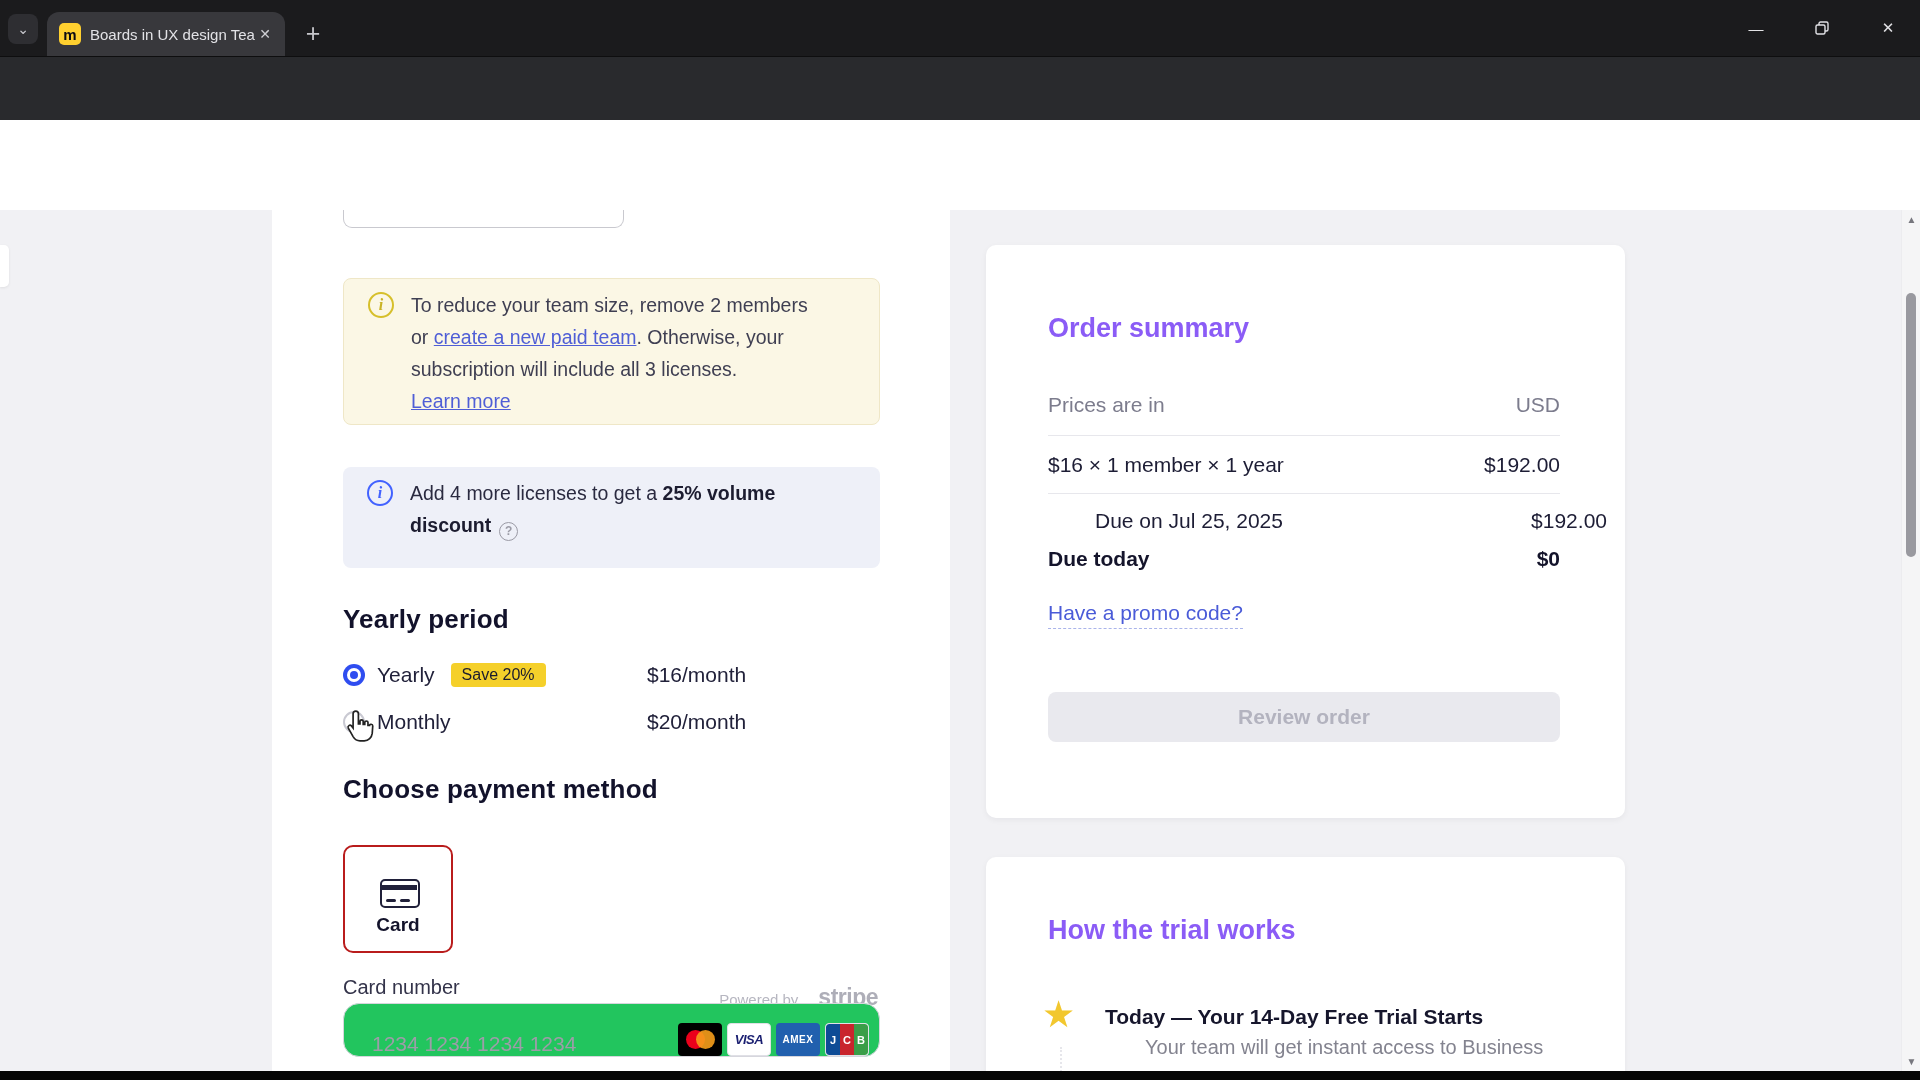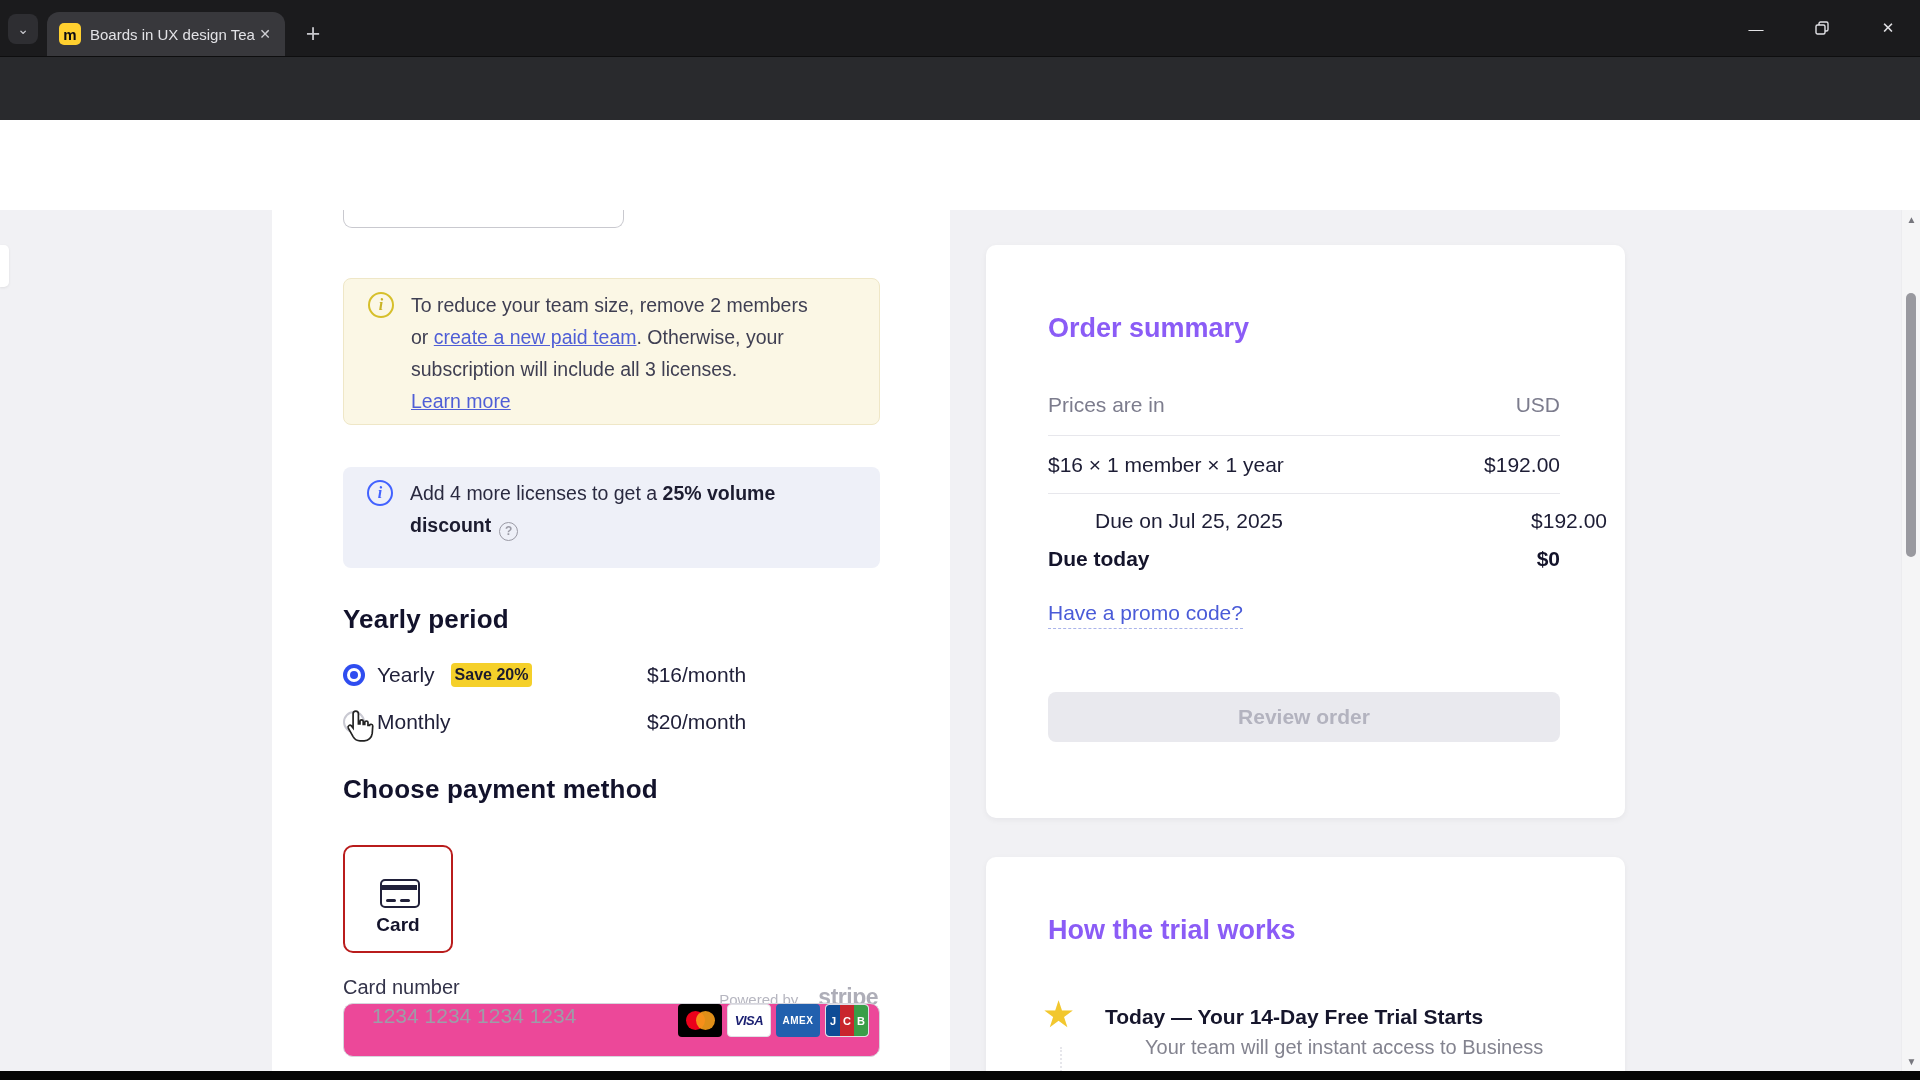--- a/index.html
+++ b/index.html
@@ -54,35 +54,35 @@
 
   .opt-row { left:343px; width:537px; height:26px; display:flex; align-items:center; }
   .opt-yearly { top:662px; }
   .opt-monthly { top:709px; }
   .radio { width:22px; height:22px; border-radius:50%; flex:0 0 auto; position:relative; }
   .radio.on { background:#2f4df0; }
   .radio.on::before { content:""; position:absolute; left:4px; top:4px; width:14px; height:14px; background:#fff; border-radius:50%; }
   .radio.on::after { content:""; position:absolute; left:7px; top:7px; width:8px; height:8px; background:#2f4df0; border-radius:50%; }
   .radio.off { background:#fff; border:2px solid #c9c9d2; }
   .opt-label { margin-left:12px; font-size:21px; color:#21213a; }
-  .save-badge { margin-left:16px; background:#f5d02a; color:#1b1b2e; font-size:16px; font-weight:700; padding:3px 4px; border-radius:4px; }
+  .save-badge { margin-left:16px; background:#f5d02a; color:#1b1b2e; font-size:16px; font-weight:400; padding:3px 11px; border-radius:4px; }
   .opt-price { position:absolute; left:304px; font-size:21px; color:#21213a; }
 
   .card-tile { left:343px; top:845px; width:110px; height:108px; background:#fff; border:2px solid #b91c1c; border-radius:10px; }
   .cc-ico { position:absolute; left:35px; top:32px; width:40px; height:29px; border:2.5px solid #20203a; border-radius:5px; }
   .cc-ico::before { content:""; position:absolute; left:0; top:4px; width:35px; height:5px; background:#20203a; }
   .cc-ico::after { content:""; position:absolute; left:4px; bottom:4px; width:10px; height:3px; background:#20203a; border-radius:2px; box-shadow:14px 0 0 #20203a; }
   .cc-label { position:absolute; left:0; top:67px; width:100%; text-align:center; font-size:19px; font-weight:700; color:#13132b; }
 
   .cardnum-label { left:343px; top:976px; font-size:20px; color:#33334a; }
   .powered { left:636px; top:984px; width:242px; display:flex; align-items:baseline; justify-content:flex-end; gap:20px; }
   .powered .pb { font-size:15px; color:#b6b6c0; }
   .powered .stripe { font-size:23px; font-weight:700; color:#aeaeb8; letter-spacing:-.5px; }
 
-  .card-input { left:343px; top:1003px; width:537px; height:54px; background:#ec4899; border:1px solid #d6d6dd; border-radius:10px; display:flex; align-items:flex-start; padding:0 10px 0 28px; }
+  .card-input { left:343px; top:1003px; width:537px; height:54px; background:#22c55e; border:1px solid #d6d6dd; border-radius:16px; display:flex; align-items:flex-end; padding:0 10px 0 28px; }
   .card-input input { border:none; outline:none; flex:1; font-size:21px; color:#3a3a4e; font-family:"Liberation Sans",sans-serif; background:transparent; min-width:0; }
   .card-input input::placeholder { color:#9d9da8; }
   .brands { display:flex; gap:5px; align-items:center; }
   .brand { width:44px; height:33px; border-radius:4px; position:relative; overflow:hidden; flex:0 0 auto; }
   .brand.mc { background:#000; }
   .brand.mc::before { content:""; position:absolute; left:8px; top:7px; width:19px; height:19px; border-radius:50%; background:#eb001b; }
   .brand.mc::after { content:""; position:absolute; left:18px; top:7px; width:19px; height:19px; border-radius:50%; background:#f79e1b; opacity:.9; }
   .brand.visa { background:#fff; border:1px solid #e0e0e6; display:flex; align-items:center; justify-content:center; font-size:13px; font-weight:700; font-style:italic; color:#1a1f71; letter-spacing:-.5px; }
   .brand.amex { background:#2160ae; display:flex; align-items:center; justify-content:center; color:#fff; font-size:10px; font-weight:700; letter-spacing:.5px; }
   .brand.jcb { background:#fff; border:1px solid #e0e0e6; display:flex; }

